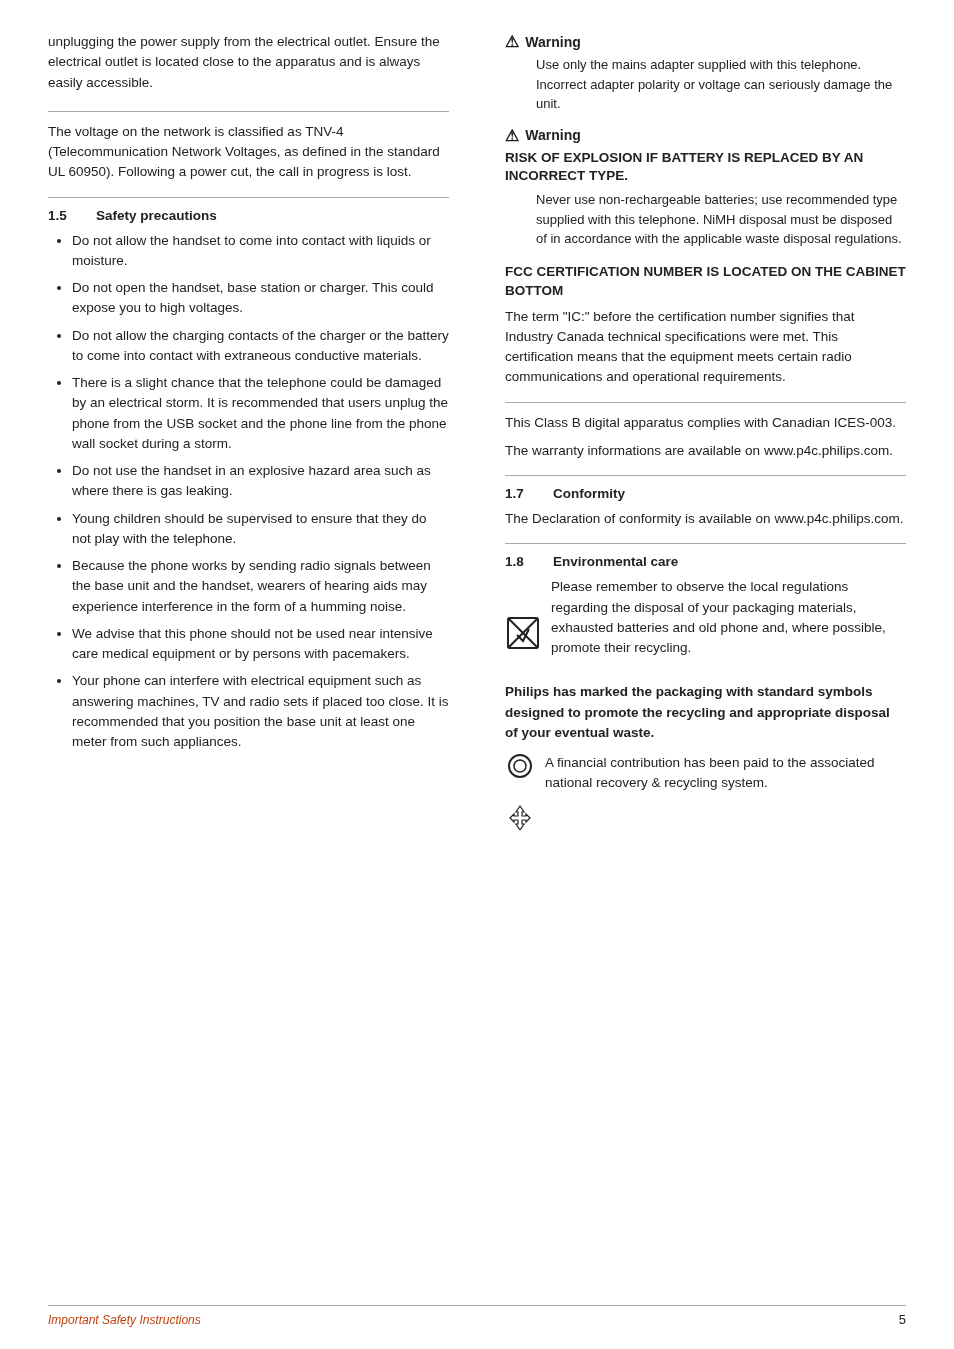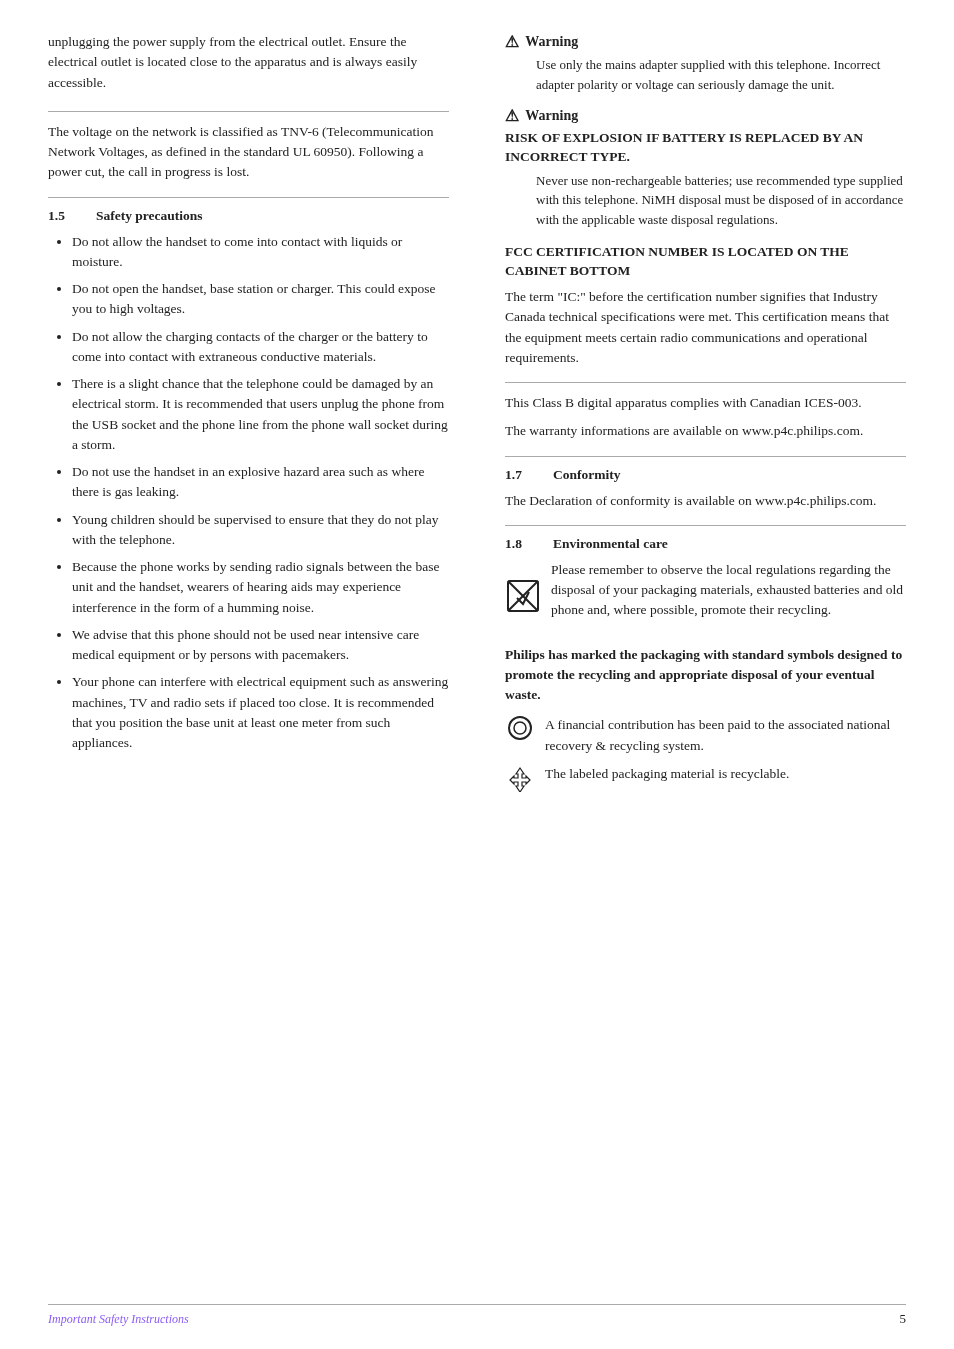--- a/index.html
+++ b/index.html
@@ -12,21 +12,20 @@
       min-height: 1349px;
       position: relative;
     }
     .page {
       width: 954px;
       min-height: 1349px;
       padding: 32px 48px 60px 48px;
       display: flex;
       flex-direction: column;
       position: relative;
-      font-family: Liberation Serif, serif;
     }
     .two-col {
       display: flex;
       gap: 32px;
       flex: 1;
     }
     .col-left {
       flex: 1;
       padding-right: 16px;
     }
@@ -144,21 +143,21 @@
       left: 48px;
       right: 48px;
       display: flex;
       justify-content: space-between;
       align-items: center;
       border-top: 1px solid #aaa;
       padding-top: 6px;
     }
     .footer-left {
       font-size: 12px;
-      color: #8b5cf6;
+      color: #c2410c;
       font-style: italic;
     }
     .footer-right {
       font-size: 13px;
       color: #222;
     }
     .warning-explosion {
       font-weight: bold;
       font-size: 13.5px;
       line-height: 1.4;
@@ -169,21 +168,21 @@
 </head>
 <body>
 
 <div class="page">
   <div class="two-col">
 
     <div class="col-left">
       <p class="intro-para">unplugging the power supply from the electrical outlet. Ensure the electrical outlet is located close to the apparatus and is always easily accessible.</p>
 
       <hr class="section-divider">
-      <p class="section-body">The voltage on the network is classified as TNV-6 (Telecommunication Network Voltages, as defined in the standard UL 60950). Following a power cut, the call in progress is lost.</p>
+      <p class="section-body">The voltage on the network is classified as TNV-4 (Telecommunication Network Voltages, as defined in the standard UL 60950). Following a power cut, the call in progress is lost.</p>
 
       <hr class="section-divider">
       <div class="section-title">
         <span class="sec-num">1.5</span>
         <span>Safety precautions</span>
       </div>
       <ul class="bullet-list">
         <li>Do not allow the handset to come into contact with liquids or moisture.</li>
         <li>Do not open the handset, base station or charger. This could expose you to high voltages.</li>
         <li>Do not allow the charging contacts of the charger or the battery to come into contact with extraneous conductive materials.</li>
@@ -264,21 +263,20 @@
         </span>
         <span>A financial contribution has been paid to the associated national recovery &amp; recycling system.</span>
       </div>
       <div class="recycle-item">
         <span class="recycle-icon">
           
           <svg width="28" height="28" viewBox="0 0 28 28" fill="none" xmlns="http://www.w3.org/2000/svg">
             <path d="M14 4 L18 10 L16 10 L16 14 L20 14 L20 12 L24 16 L20 20 L20 18 L16 18 L16 22 L18 22 L14 28 L10 22 L12 22 L12 18 L8 18 L8 20 L4 16 L8 12 L8 14 L12 14 L12 10 L10 10 Z" stroke="#222" stroke-width="1.2" fill="none"></path>
           </svg>
         </span>
-        <span>The labeled packaging material is recyclable.</span>
       </div>
     </div>
   </div>
 
   <div class="footer">
     <span class="footer-left">Important Safety Instructions</span>
     <span class="footer-right">5</span>
   </div>
 </div>
 

